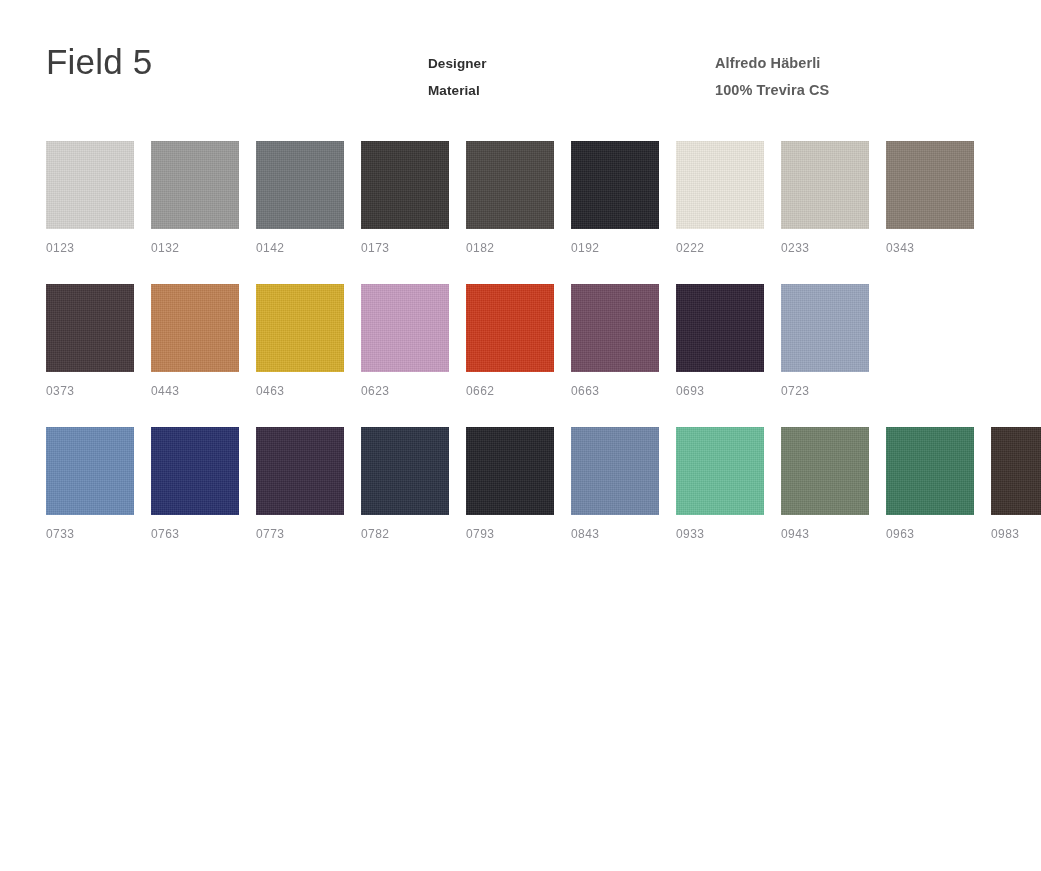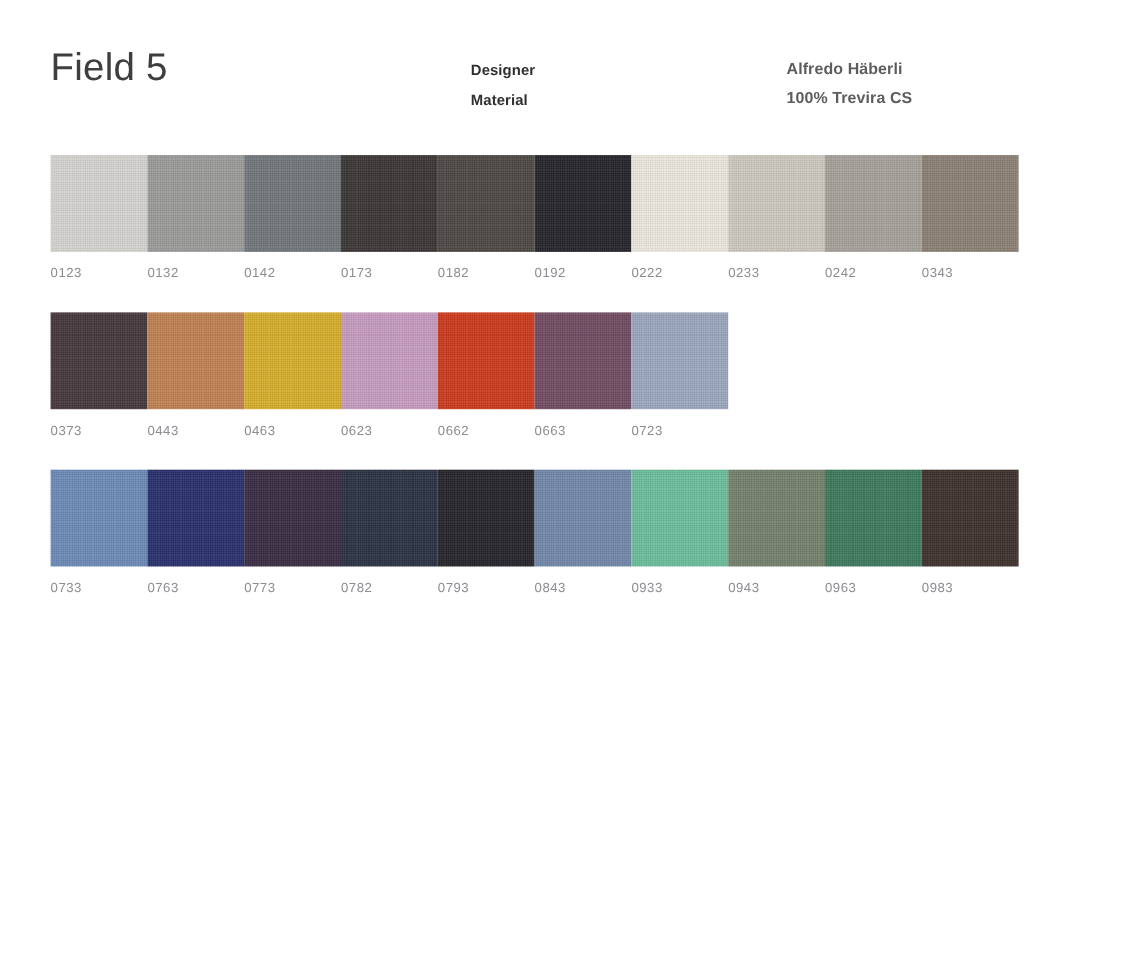--- a/index.html
+++ b/index.html
@@ -74,21 +74,21 @@
 
   
   .grid {
     position: absolute;
     left: 46px;
     top: 141px;
     width: 949px;
   }
   .swatch-row {
     display: flex;
-    gap: 0;
+    gap: 17px;
     margin-bottom: 29px;
   }
   .swatch-cell {
     width: 88px;
   }
   .swatch-chip {
     position: relative;
     width: 88px;
     height: 88px;
     overflow: hidden;
@@ -160,24 +160,20 @@
         </div>
         <div class="swatch-cell">
           <div class="swatch-chip" style="background-color: rgb(234, 230, 220);"></div>
           <span class="swatch-label">0222</span>
         </div>
         <div class="swatch-cell">
           <div class="swatch-chip" style="background-color: rgb(203, 199, 190);"></div>
           <span class="swatch-label">0233</span>
         </div>
         <div class="swatch-cell">
-          <div class="swatch-chip" style="background-color: rgb(165, 161, 155);"></div>
-          <span class="swatch-label">0242</span>
-        </div>
-        <div class="swatch-cell">
           <div class="swatch-chip" style="background-color: rgb(138, 127, 116);"></div>
           <span class="swatch-label">0343</span>
         </div>
       </div>
       <div class="swatch-row">
         <div class="swatch-cell">
           <div class="swatch-chip" style="background-color: rgb(69, 56, 60);"></div>
           <span class="swatch-label">0373</span>
         </div>
         <div class="swatch-cell">
@@ -194,20 +190,24 @@
         </div>
         <div class="swatch-cell">
           <div class="swatch-chip" style="background-color: rgb(203, 58, 29);"></div>
           <span class="swatch-label">0662</span>
         </div>
         <div class="swatch-cell">
           <div class="swatch-chip" style="background-color: rgb(113, 76, 98);"></div>
           <span class="swatch-label">0663</span>
         </div>
         <div class="swatch-cell">
+          <div class="swatch-chip" style="background-color: rgb(48, 35, 54);"></div>
+          <span class="swatch-label">0693</span>
+        </div>
+        <div class="swatch-cell">
           <div class="swatch-chip" style="background-color: rgb(154, 166, 189);"></div>
           <span class="swatch-label">0723</span>
         </div>
       </div>
       <div class="swatch-row">
         <div class="swatch-cell">
           <div class="swatch-chip" style="background-color: rgb(107, 138, 181);"></div>
           <span class="swatch-label">0733</span>
         </div>
         <div class="swatch-cell">

